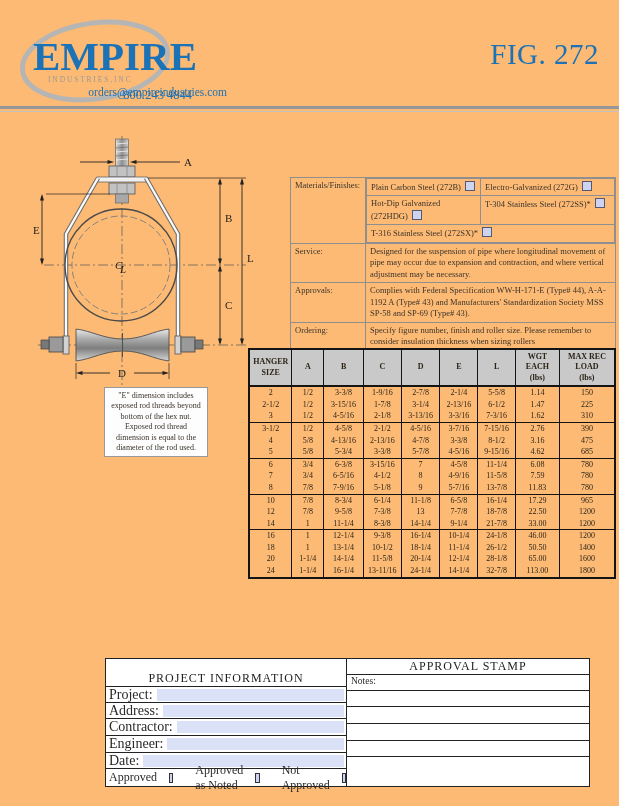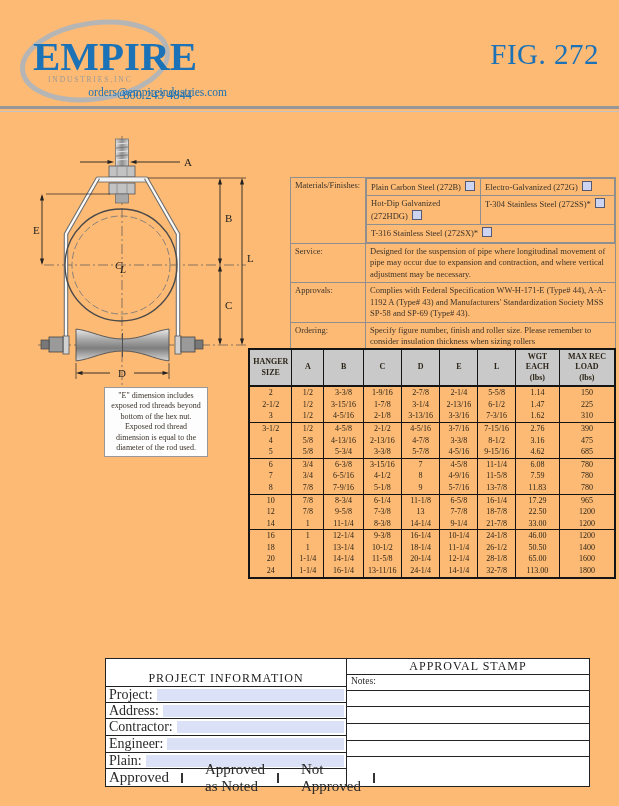--- a/index.html
+++ b/index.html
@@ -47,21 +47,21 @@
   .form *{box-sizing:border-box;}
   .form-left{width:240px;margin-top:12px;}
   .form-right{flex:1;border-left:1.5px solid #222;}
   .form-hdr{height:16px;border-bottom:1px solid #222;text-align:center;font-size:12px;
             letter-spacing:1px;color:#1d1d1d;line-height:15px;}
   .frow{height:16px;border-bottom:1px solid #222;display:flex;align-items:center;
         padding-left:3px;font-size:14px;color:#2a2a2a;}
   .frow.t17{height:17px;}
   .blue-field{flex:1;height:12px;background:#dbe1f7;margin:0 2px 0 4px;}
   .approved-row{height:17px;display:flex;align-items:center;padding-left:3px;
-                font-size:15px;color:#2a2a2a;gap:12px;}
+                font-size:12px;color:#2a2a2a;gap:12px;}
   .fcb{display:inline-block;width:10px;height:10px;background:#ccd4f2;border:1px solid #333;margin-right:10px;}
   .rline{height:16px;border-bottom:1px solid #222;font-size:9.5px;color:#2a2a2a;
          padding:1px 0 0 4px;}
   .rline.t17{height:17px;}
   .rline.last{border-bottom:none;height:17px;}
 </style>
 </head>
 <body>
 
 <div class="page">
@@ -437,21 +437,21 @@
       </div>
       <div class="frow t17">
         <span>Contractor:</span>
         <span class="blue-field"></span>
       </div>
       <div class="frow t17">
         <span>Engineer:</span>
         <span class="blue-field"></span>
       </div>
       <div class="frow">
-        <span>Plain:</span>
+        <span>Date:</span>
         <span class="blue-field"></span>
       </div>
       <div class="approved-row">
         <span>Approved</span>
           <span class="fcb"></span>
         <span>Approved as Noted</span>
           <span class="fcb"></span>
         <span>Not Approved</span>
           <span class="fcb" style="margin-right:0;"></span>
       </div>

